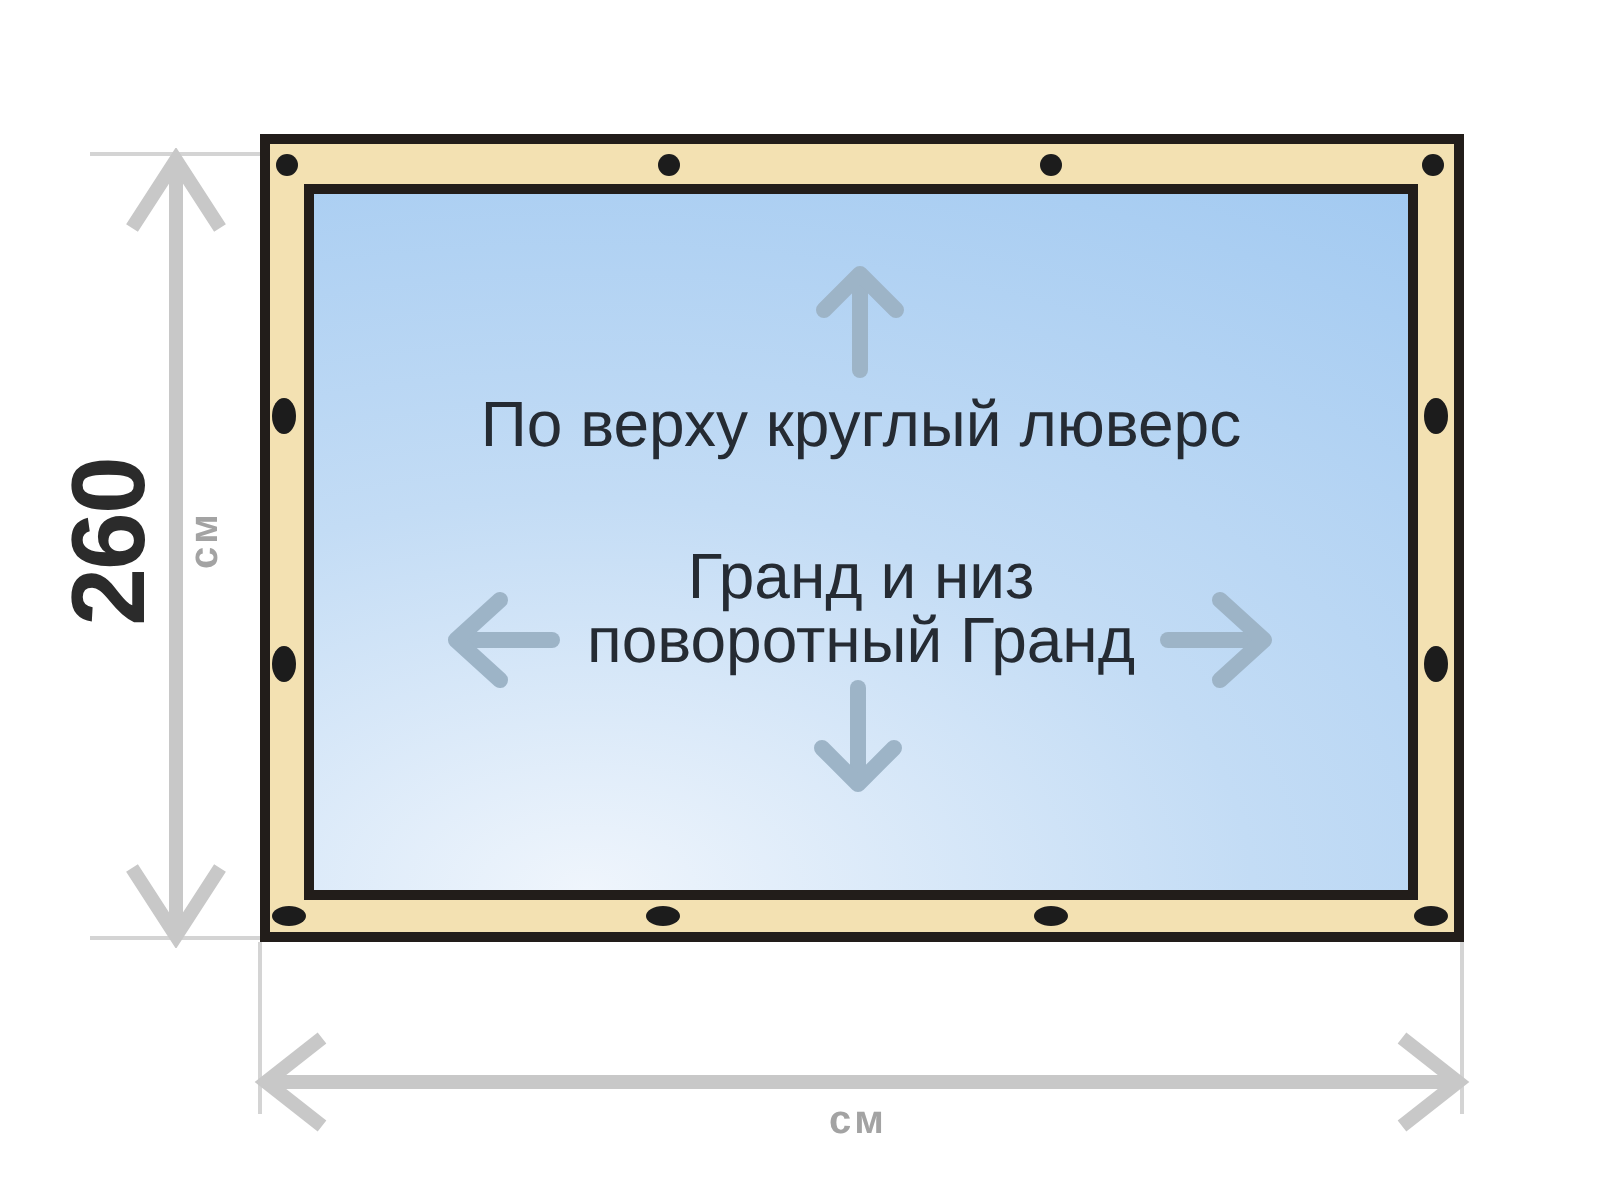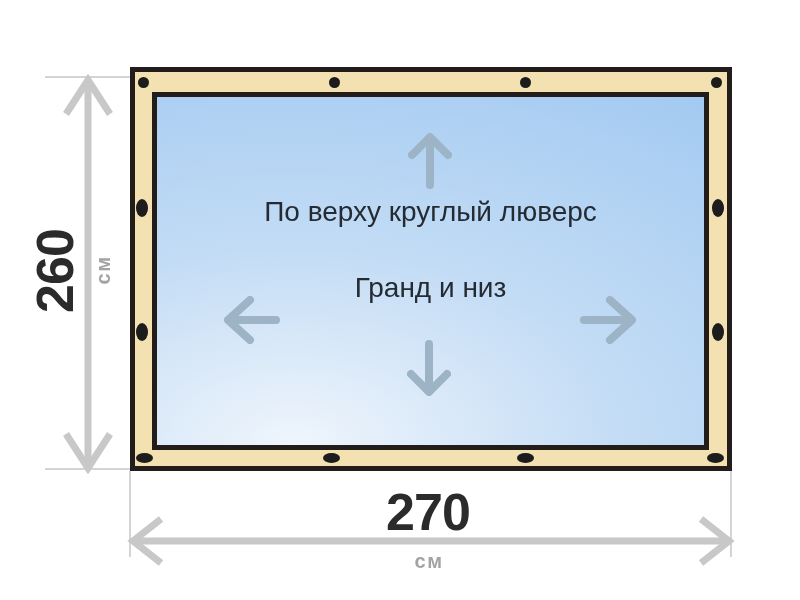--- a/index.html
+++ b/index.html
@@ -43,21 +43,21 @@
   .grommet{position:absolute;background:var(--grommet);border-radius:50%;}
   .grommet.round{width:11px;height:11px;}
   .grommet.oval-v{width:12px;height:18px;}
   .grommet.oval-h{width:17px;height:10px;}
   
   svg.dir-arrow{position:absolute;}
   svg.dir-arrow path{stroke:var(--direction-arrow);stroke-width:8;fill:none;stroke-linecap:round;stroke-linejoin:round;}
   
   .note{
     position:absolute;left:0;width:100%;text-align:center;
-    font-size:28px;line-height:32px;color:var(--note-text);
+    font-size:32px;line-height:32px;color:var(--note-text);
   }
 </style>
 </head>
 <body>
 
 <div class="canvas">
 
   <div class="ext h" style="left:45px;top:76px;width:85px"></div>
   <div class="ext h" style="left:45px;top:468px;width:85px"></div>
   <div class="ext v" style="left:129px;top:471px;height:86px"></div>
@@ -88,20 +88,21 @@
           <path d="M30 4 L52 24 L30 44"></path>
       </svg>
       <svg class="dir-arrow" style="left:250px;top:243px" width="44" height="56" viewBox="0 0 44 56">
         <path d="M22 4 L22 51"></path>
           <path d="M4 34 L22 52 L40 34"></path>
       </svg>
 
       <div class="note" style="top:99px">По верху круглый люверс</div>
       <div class="note" style="top:175px">
         <div>Гранд и низ</div>
+        <div>поворотный Гранд</div>
       </div>
     </div>
 
     <div class="grommet round" style="left:3px;top:5px"></div>
     <div class="grommet round" style="left:194px;top:5px"></div>
     <div class="grommet round" style="left:385px;top:5px"></div>
     <div class="grommet round" style="left:576px;top:5px"></div>
 
     <div class="grommet oval-v" style="left:1px;top:127px"></div>
     <div class="grommet oval-v" style="left:1px;top:251px"></div>
@@ -113,16 +114,15 @@
     <div class="grommet oval-h" style="left:188px;top:381px"></div>
     <div class="grommet oval-h" style="left:382px;top:381px"></div>
     <div class="grommet oval-h" style="left:572px;top:381px"></div>
   </div>
 
   <svg class="dim-arrow" style="left:127px;top:513px" width="608" height="56" viewBox="0 0 608 56">
     <path d="M8 28 L600 28"></path>
     <path d="M34 6 L6 28 L34 50"></path>
     <path d="M574 6 L602 28 L574 50"></path>
   </svg>
-  <div class="dim-value" style="left:428px;top:512px">270</div>
   <div class="dim-unit" style="left:429px;top:561px">см</div>
 
 </div>
 
 </body></html>

